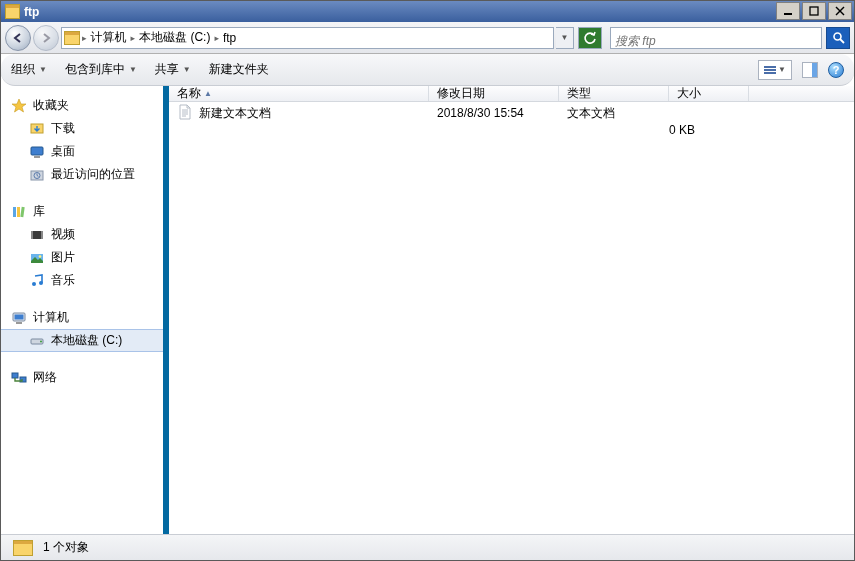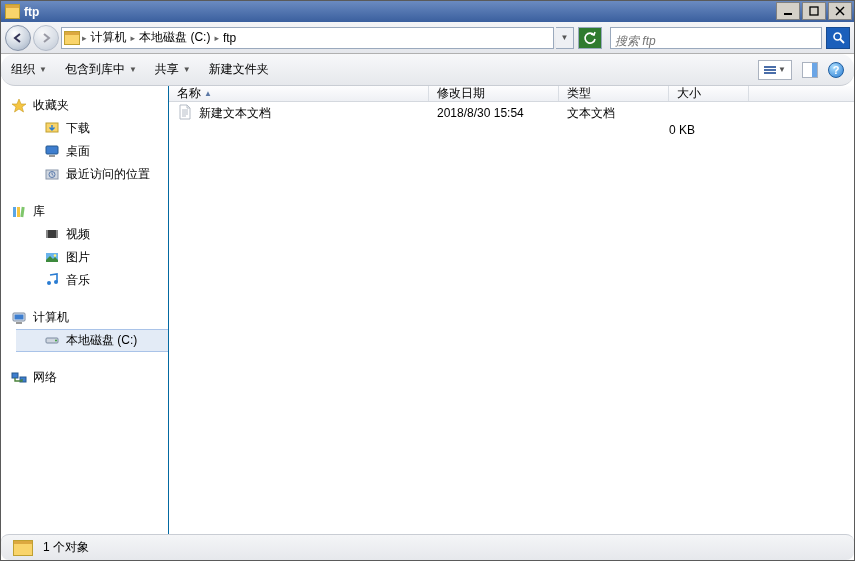--- a/index.html
+++ b/index.html
@@ -35,41 +35,41 @@
 .tbitem .dd { font-size:8px; color:#555; }
 .tb-right { margin-left:auto; display:flex; align-items:center; gap:10px; }
 .viewopt { width:34px; height:20px; border:1px solid #aab2bf; background:#fff; display:flex; align-items:center; justify-content:center; gap:2px; }
 .viewopt .bars span{ display:block; width:12px; height:2px; background:#4a6ea9; margin:1px 0;}
 .viewopt .dd { font-size:8px; color:#555; }
 .prevpane { width:16px; height:16px; border:1px solid #aab2bf; background:#fff; position:relative; }
 .prevpane:before { content:""; position:absolute; right:0; top:0; bottom:0; width:5px; background:#6aa5e6; }
 .helpicon { width:16px; height:16px; border-radius:50%; background:radial-gradient(circle at 35% 30%,#aee0ff,#2a7cd2); color:#fff; display:flex; align-items:center; justify-content:center; font-weight:bold; border:1px solid #1e5da0; font-size:11px;}
 
 .main { flex:1; display:flex; min-height:0; }
-.sidebar { width:168px; background:#fff; border-right:1px solid #0369a1; overflow-y:auto; padding-top:6px; }
+.sidebar { width:168px; background:#fff; border-right:6px solid #0369a1; overflow-y:auto; padding-top:6px; }
 .sb-group { padding:2px 0; }
 .sb-head { display:flex; align-items:center; gap:6px; padding:3px 10px; font-weight:normal;}
 .sb-head .hicon { width:16px; height:16px; display:flex; align-items:center; justify-content:center; }
-.sb-item { display:flex; align-items:flex-start; gap:6px; padding:3px 10px 3px 28px;margin-left:15px; }
+.sb-item { display:flex; align-items:flex-end; gap:6px; padding:3px 10px 3px 28px; }
 .sb-item .iicon { width:16px; height:16px; display:flex; align-items:center; justify-content:center; }
 .sb-item.selected { background:#e3ebf6; border:1px solid #a9c3e8; border-left:none; border-right:none; padding-top:2px; padding-bottom:2px;}
 .sb-sep { height:10px; }
 
 .i-star svg,.i-dl svg,.i-desk svg,.i-recent svg,.i-lib svg,.i-vid svg,.i-pic svg,.i-doc svg,.i-mus svg,.i-comp svg,.i-drive svg,.i-net svg,.i-txt svg,.i-folder svg{width:16px;height:16px;}
 
 .content { flex:1; display:flex; flex-direction:column; }
 .colhead { height:16px; background:linear-gradient(#fdfdfe,#eef0f4); border-bottom:1px solid #d4d8de; display:flex; }
 .ch { border-right:1px solid #d9dde3; display:flex; align-items:center; padding:0 8px; gap:3px; }
 .ch .sort { font-size:8px; color:#5b78a6; }
 .ch1{ width:260px;} .ch2{ width:130px;} .ch3{ width:110px;} .ch4{ width:80px; justify-content:flex-start;} .ch5{flex:1; border-right:none;}
 .filelist { flex:1; overflow:auto; background:#fff; }
 .row { display:flex; align-items:center; height:22px; padding-left:8px; }
 .row .c1{ width:252px; display:flex; align-items:center; gap:6px;} .row .c2{ width:130px; padding-left:8px;} .row .c3{ width:110px; padding-left:8px;} .row .c4{ width:80px; padding-right:12px;margin-top:34px;}
 
-.status { height:26px; background:linear-gradient(#f4f5f7,#e6e8ec); border-top:1px solid #c9cdd4; display:flex; align-items:center; padding:0 12px; gap:10px;border-radius:8px; }
+.status { height:26px; background:linear-gradient(#f4f5f7,#e6e8ec); border-top:1px solid #c9cdd4; display:flex; align-items:center; padding:0 12px; gap:10px; }
 .status .ficon2 { width:20px; height:16px; background:#f9d46b; border:1px solid #c0a030; position:relative;}
 .status .ficon2:before{content:"";position:absolute;top:0;left:0;width:100%;height:3px;background:#dca840;}
 </style>
 </head>
 <body>
 
 <div class="titlebar">
   <span class="ticon"></span>
   <span class="ttext">ftp</span>
   <div class="winbtns">

